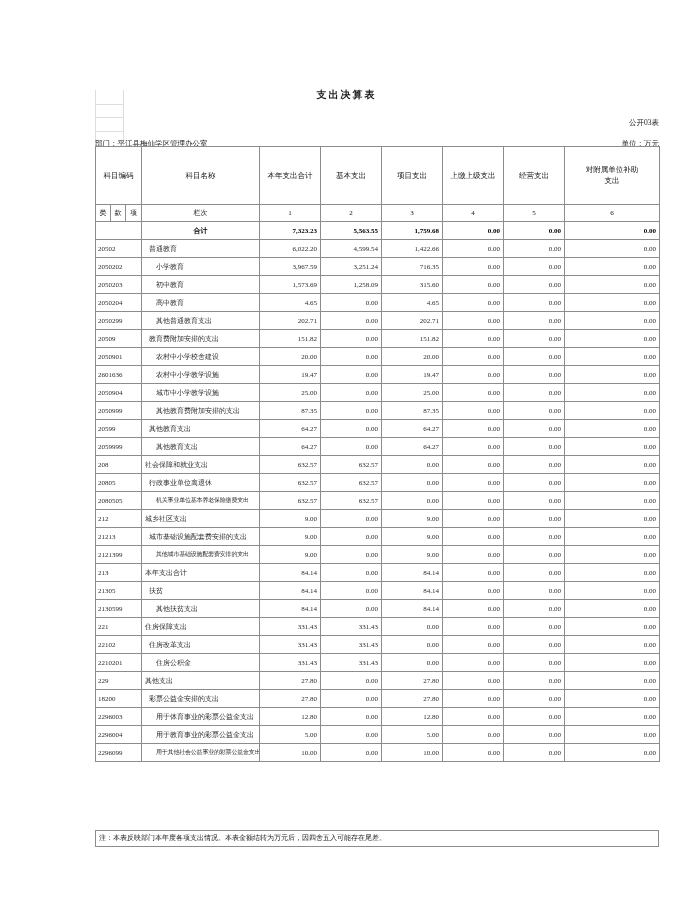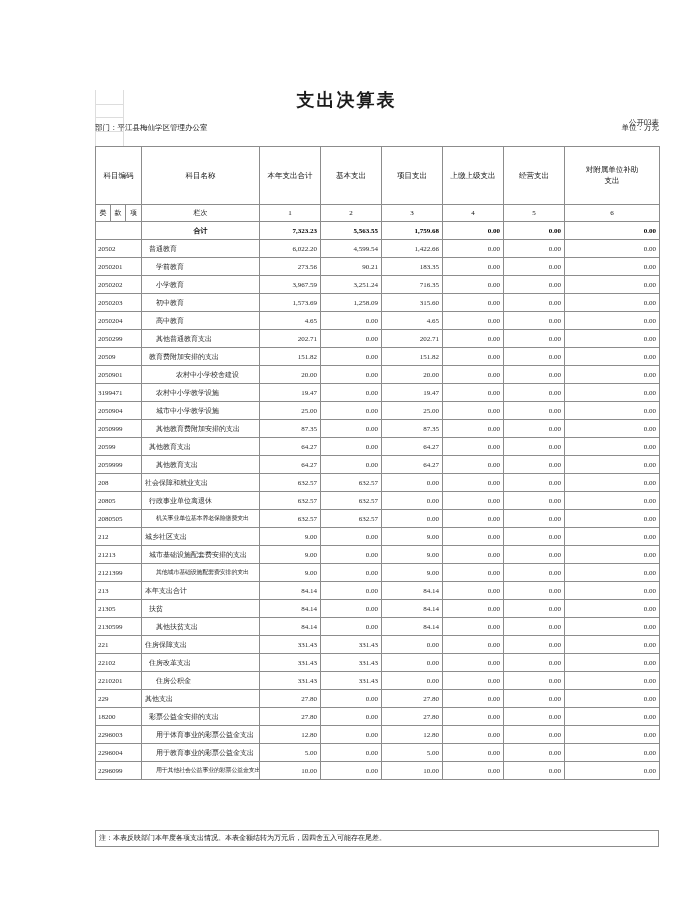--- a/index.html
+++ b/index.html
@@ -8,25 +8,25 @@
     position: relative;
     width: 693px;
     height: 897px;
     background: #ffffff;
     font-family: "Liberation Serif", "DejaVu Serif", serif;
     color: #1a1a1a;
     overflow: hidden;
   }
   .title {
     position: absolute; top: 88px; left: 0; width: 100%;
-    text-align: center; font-size: 18px; font-weight: bold; letter-spacing: 2px;
+    text-align: center; font-size: 10px; font-weight: bold; letter-spacing: 2px;
   }
   .pub { position: absolute; top: 118px; right: 34px; font-size: 7.5px; }
   .meta {
-    position: absolute; top: 123px; left: 95px; width: 564px;
+    position: absolute; top: 139px; left: 95px; width: 564px;
     display: flex; justify-content: space-between; font-size: 7.5px;
   }
   table.main {
     position: absolute; top: 146px; left: 95px; width: 564px;
     border-collapse: collapse; table-layout: fixed;
   }
   .main th, .main td {
     border: 1px solid #8c8c8c; overflow: hidden; white-space: nowrap;
     vertical-align: middle;
   }
@@ -123,30 +123,20 @@
           <td class="code" colspan="3">20502</td>
           <td class="name" style="padding-left: 7px;">普通教育</td>
           <td class="num">6,022.20</td>
           <td class="num">4,599.54</td>
           <td class="num">1,422.66</td>
           <td class="num">0.00</td>
           <td class="num">0.00</td>
           <td class="num">0.00</td>
         </tr>
         <tr class="data">
-          <td class="code" colspan="3">2050201</td>
-          <td class="name" style="padding-left: 14px;">学前教育</td>
-          <td class="num">273.56</td>
-          <td class="num">90.21</td>
-          <td class="num">183.35</td>
-          <td class="num">0.00</td>
-          <td class="num">0.00</td>
-          <td class="num">0.00</td>
-        </tr>
-        <tr class="data">
           <td class="code" colspan="3">2050202</td>
           <td class="name" style="padding-left: 14px;">小学教育</td>
           <td class="num">3,967.59</td>
           <td class="num">3,251.24</td>
           <td class="num">716.35</td>
           <td class="num">0.00</td>
           <td class="num">0.00</td>
           <td class="num">0.00</td>
         </tr>
         <tr class="data">
@@ -184,30 +174,30 @@
           <td class="name" style="padding-left: 7px;">教育费附加安排的支出</td>
           <td class="num">151.82</td>
           <td class="num">0.00</td>
           <td class="num">151.82</td>
           <td class="num">0.00</td>
           <td class="num">0.00</td>
           <td class="num">0.00</td>
         </tr>
         <tr class="data">
           <td class="code" colspan="3">2050901</td>
-          <td class="name" style="padding-left: 14px; text-align: center;">农村中小学校舍建设</td>
+          <td class="name" style="padding-left: 14px;">农村中小学校舍建设</td>
           <td class="num">20.00</td>
           <td class="num">0.00</td>
           <td class="num">20.00</td>
           <td class="num">0.00</td>
           <td class="num">0.00</td>
           <td class="num">0.00</td>
         </tr>
         <tr class="data">
-          <td class="code" colspan="3">3199471</td>
+          <td class="code" colspan="3">2601636</td>
           <td class="name" style="padding-left: 14px;">农村中小学教学设施</td>
           <td class="num">19.47</td>
           <td class="num">0.00</td>
           <td class="num">19.47</td>
           <td class="num">0.00</td>
           <td class="num">0.00</td>
           <td class="num">0.00</td>
         </tr>
         <tr class="data">
           <td class="code" colspan="3">2050904</td>

